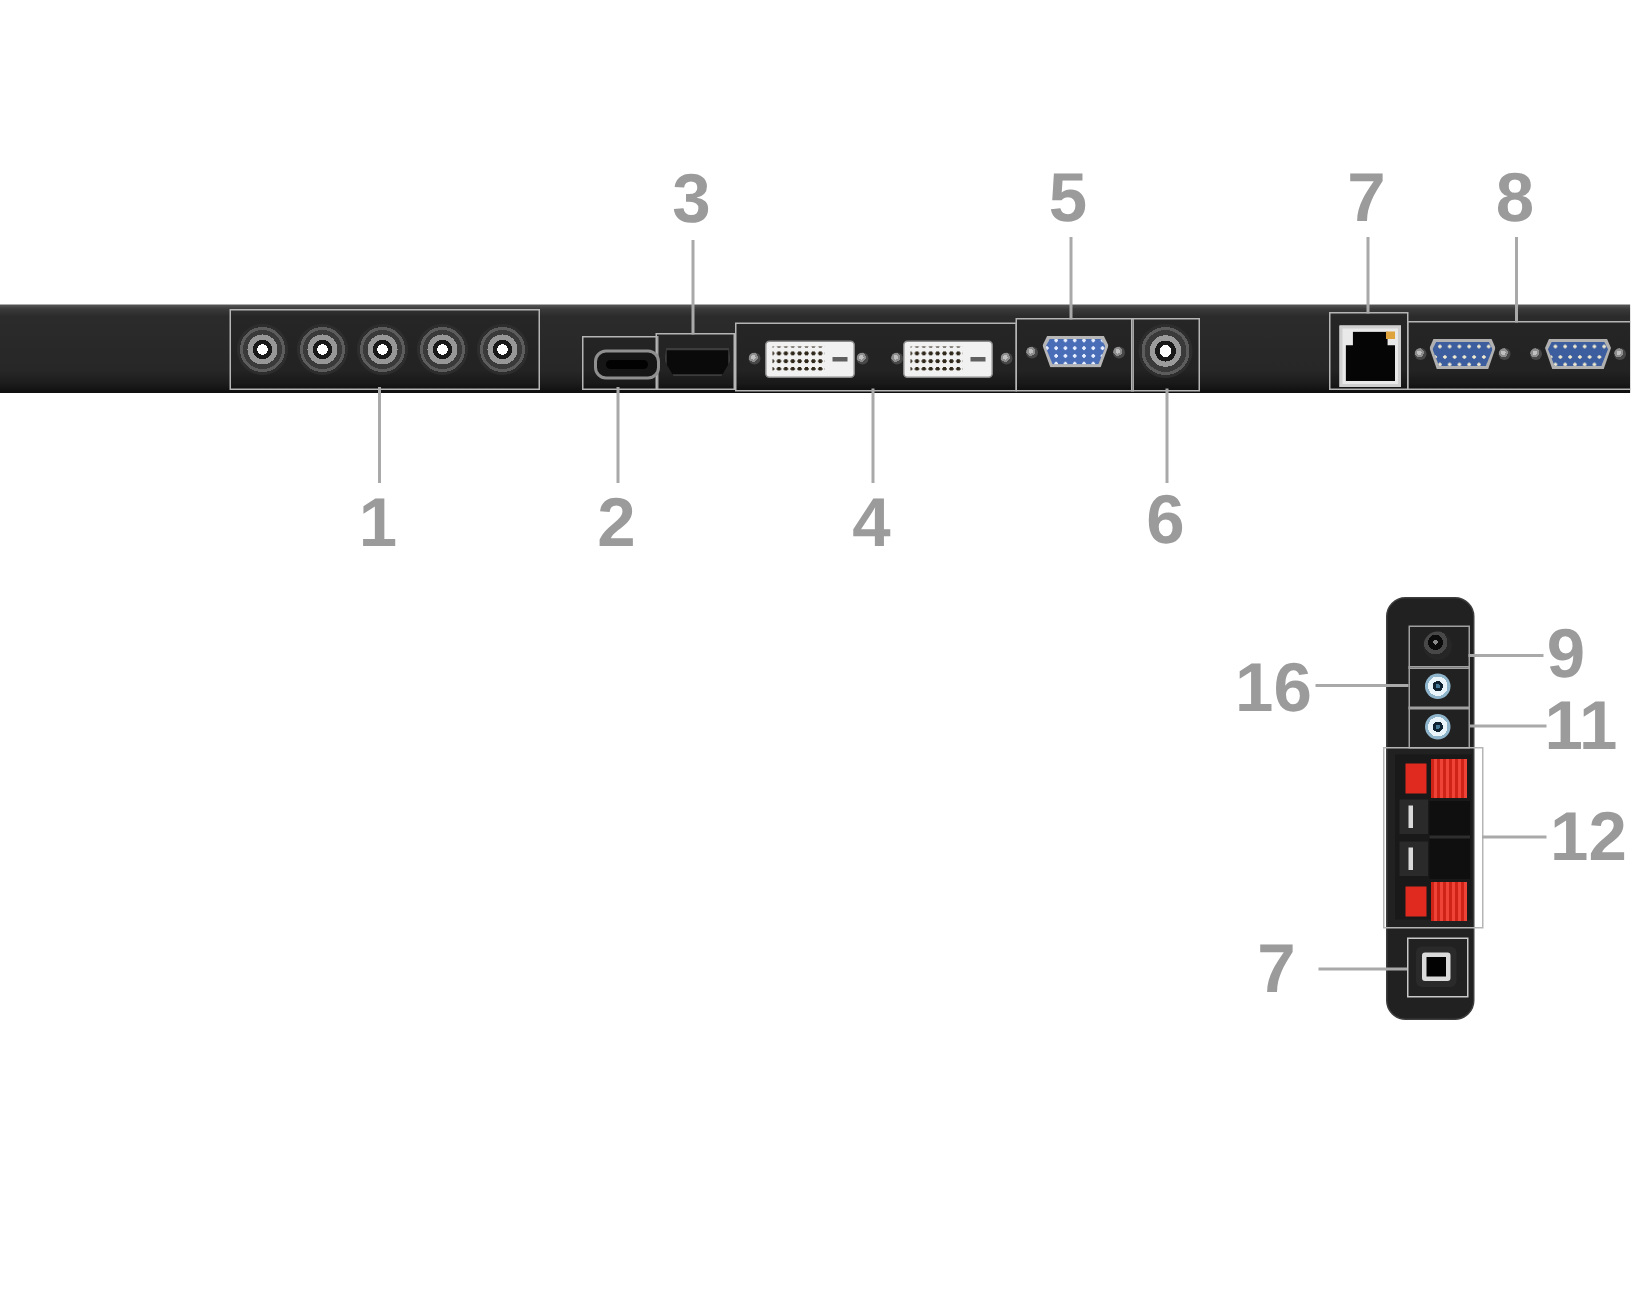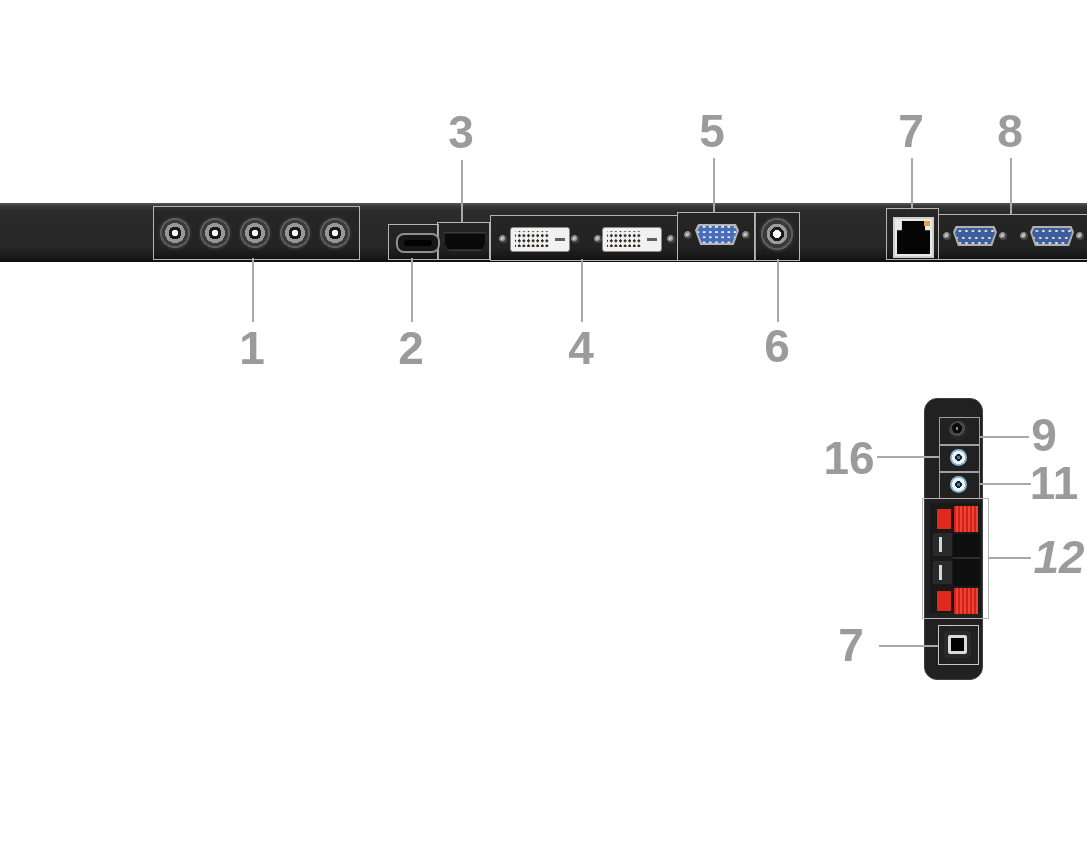--- a/index.html
+++ b/index.html
@@ -179,16 +179,16 @@
   <div class="abs lbl" style="left:411px;top:348px;">2</div>
   <div class="abs lbl" style="left:461px;top:132px;">3</div>
   <div class="abs lbl" style="left:581px;top:348px;">4</div>
   <div class="abs lbl" style="left:712px;top:131px;">5</div>
   <div class="abs lbl" style="left:777px;top:346px;">6</div>
   <div class="abs lbl" style="left:911px;top:131px;">7</div>
   <div class="abs lbl" style="left:1010px;top:131px;">8</div>
   <div class="abs lbl" style="left:1044px;top:435px;">9</div>
   <div class="abs lbl" style="left:849px;top:458px;">16</div>
   <div class="abs lbl" style="left:1054px;top:483px;">11</div>
-  <div class="abs lbl" style="left:1059px;top:557px;font-style:italic;">12</div>
+  <div class="abs lbl" style="left:1059px;top:557px;">12</div>
   <div class="abs lbl" style="left:851px;top:645px;">7</div>
 
 </div>
 
 </body></html>

